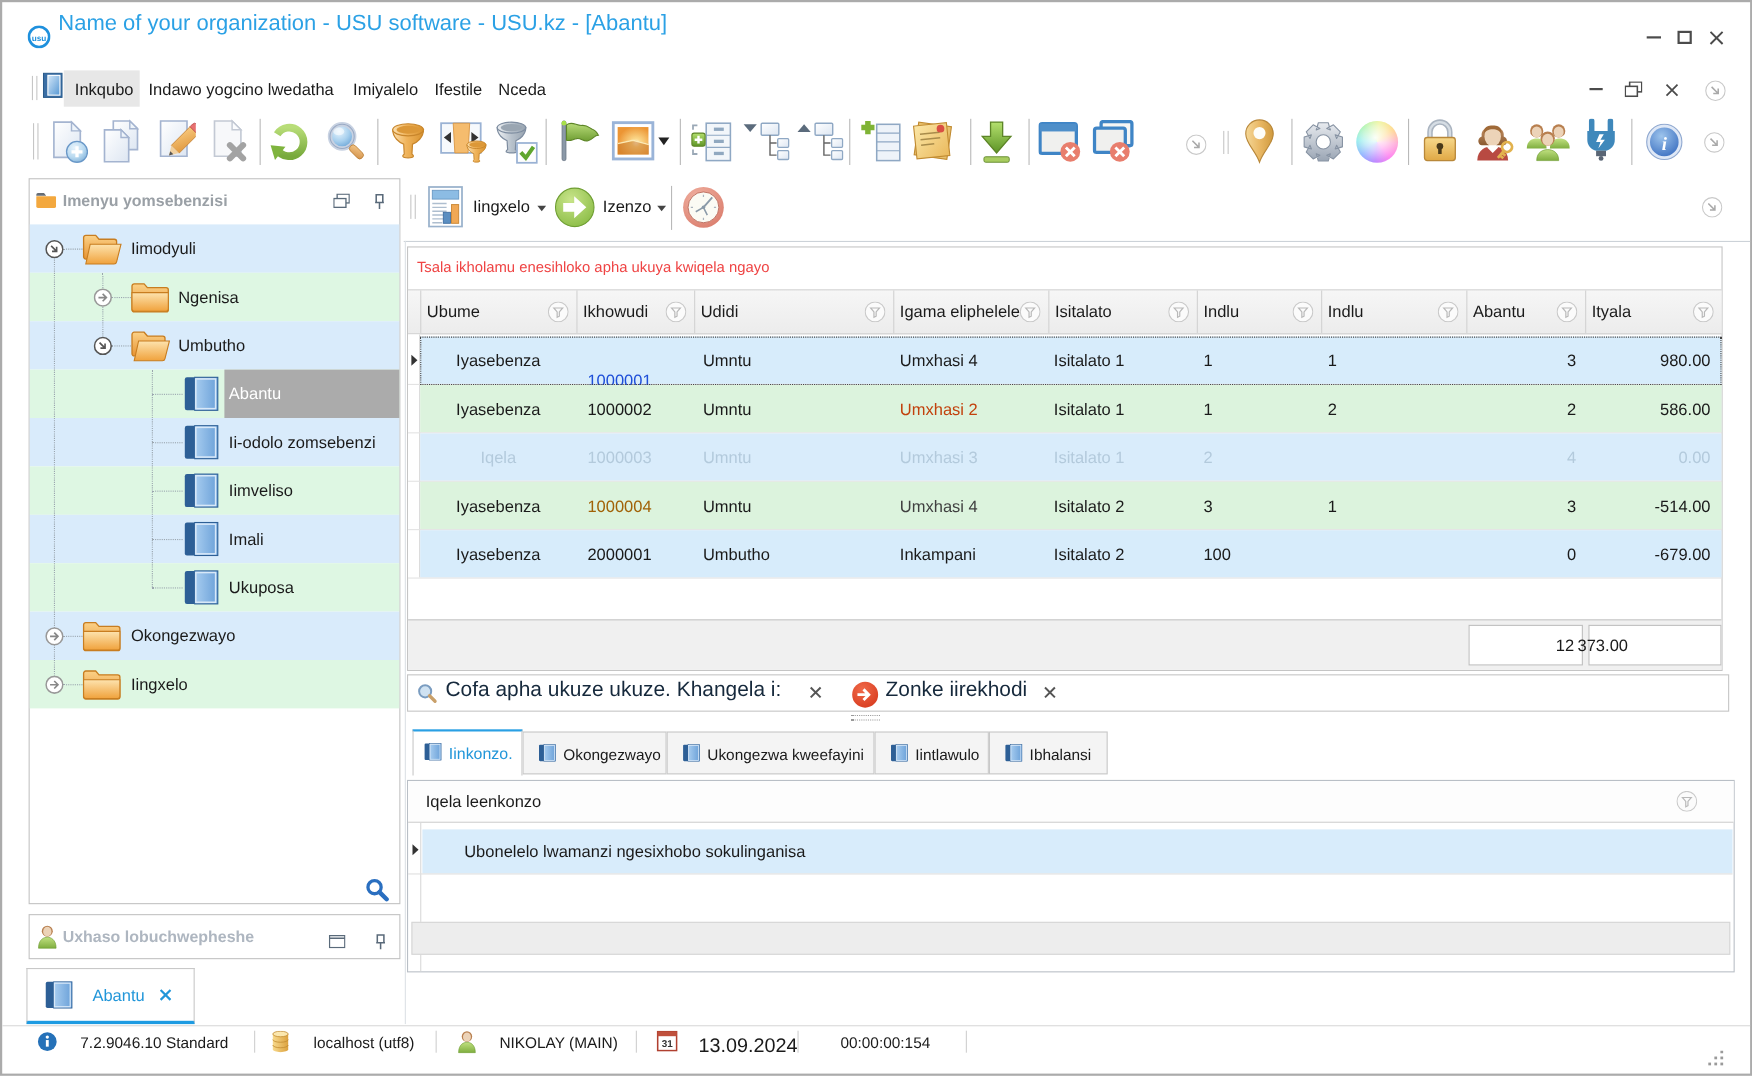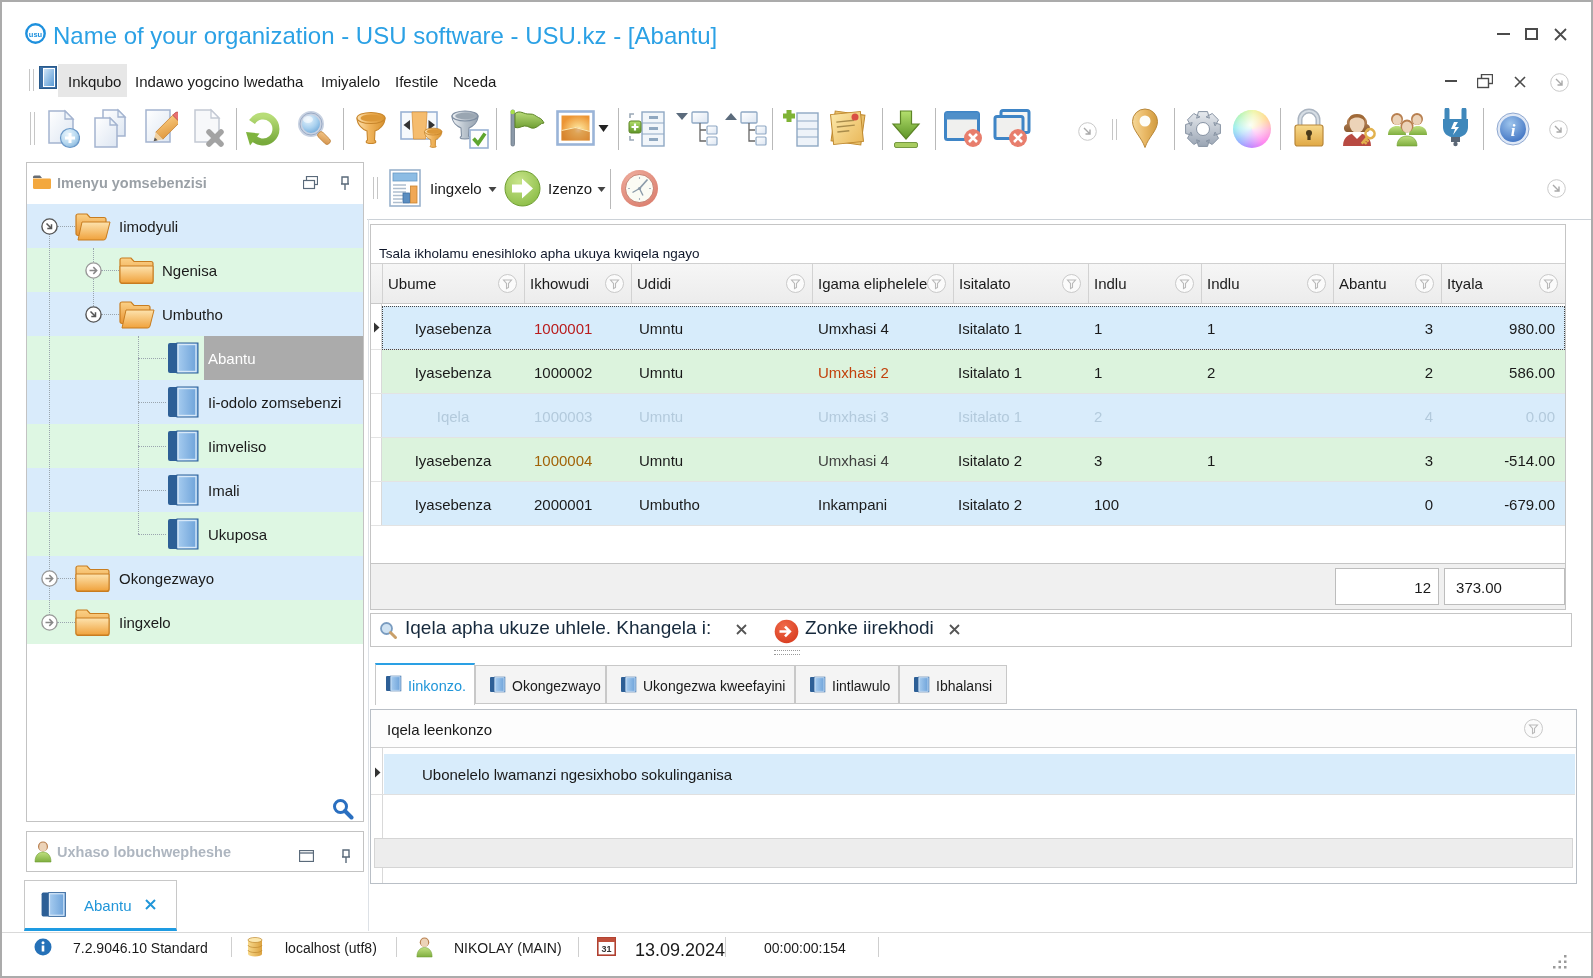--- a/index.html
+++ b/index.html
@@ -10,21 +10,21 @@
 .grip{position:absolute;width:5px;border-left:1px solid #c6c6c6;border-right:1px solid #c6c6c6}
 .circarr{position:absolute;width:19px;height:19px}
 </style>
 </head>
 <body>
 
 <svg class="abs" style="left:23px;top:21px" width="21" height="21" viewBox="0 0 21 21">
  <circle cx="10.5" cy="10.5" r="9.2" fill="#fff" stroke="#1e90dd" stroke-width="2.4"></circle>
  <text x="10.5" y="14" font-size="7.5" font-weight="bold" fill="#1e90dd" text-anchor="middle" font-family="Liberation Sans">usu</text>
 </svg>
-<div class="abs" style="left:51px;top:20px;font-size:24px;color:#2ba1e5">Name of your organization - USU software - USU.kz - [Abantu]</div>
+<div class="abs" style="left:51px;top:8px;font-size:20px;color:#2ba1e5">Name of your organization - USU software - USU.kz - [Abantu]</div>
 <div class="abs" style="left:1495px;top:31px;width:13px;height:2px;background:#4b4b4b"></div>
 <div class="abs" style="left:1523px;top:26px;width:13px;height:12px;border:2px solid #4b4b4b"></div>
 <svg class="abs" style="left:1552px;top:26px" width="13" height="13" viewBox="0 0 13 13">
     <path d="M1 1 L12 12 M12 1 L1 12" stroke="#4b4b4b" stroke-width="1.8"></path>
   </svg>
 
 <div class="grip" style="left:27px;top:67px;height:22px"></div>
 <svg class="abs" style="left:37px;top:64px" width="18" height="23" viewBox="0 0 18 23">
  <rect x="0.5" y="0.5" width="17" height="22" fill="#3a6ea5" stroke="#2a5a8a"></rect>
  <rect x="4" y="2" width="12" height="19" fill="#ffffff"></rect>
@@ -596,21 +596,21 @@
  <circle cx="19.5" cy="19.5" r="1.6" fill="#8a9aa8"></circle>
 </svg>
 <svg class="circarr" style="left:1545px;top:177px" width="19" height="19" viewBox="0 0 19 19">
     <circle cx="9.5" cy="9.5" r="8.8" fill="#fff" stroke="#c9c9c9"></circle>
     <path d="M6 6 l6 6 m0 -4.5 v4.5 h-4.5" fill="none" stroke="#a9a9a9" stroke-width="1.4"></path>
   </svg>
 <div class="abs" style="left:365px;top:217px;width:1226px;height:1px;background:#ccd2d8"></div>
 <div class="abs" style="left:366px;top:217px;width:1px;height:712px;background:#dde1e6"></div>
 
 <div class="abs" style="left:368px;top:222px;width:1196px;height:386px;border:1px solid #c5c5c5;background:#fff"></div>
-<div class="abs" style="left:377px;top:244px;color:#0f172a;font-size:13.5px">Tsala ikholamu enesihloko apha ukuya kwiqela ngayo</div>
+<div class="abs" style="left:377px;top:233px;color:#ef4444;font-size:13.5px">Tsala ikholamu enesihloko apha ukuya kwiqela ngayo</div>
 <div class="abs" style="left:369px;top:261px;width:1194px;height:41px;background:linear-gradient(#f6f6f6,#ececec);border-top:1px solid #d0d0d0;border-bottom:1px solid #c9c9c9"></div>
 
 <svg width="0" height="0" style="position:absolute">
     <defs>
 <g id="filtericon">
         <circle cx="9.5" cy="9.5" r="9" fill="#fbfbfb" stroke="#c9c9c9" stroke-width="1"></circle>
         <path d="M5.5 6 h8 l-3 3.5 v4 l-2 1 v-5 z" fill="none" stroke="#b9b9b9" stroke-width="1.1"></path>
       </g>
 </defs>
   </svg>
@@ -660,21 +660,21 @@
 <div class="abs" style="left:1439px;top:262px;width:1px;height:39px;background:#d2d2d2"></div>
 <div class="abs" style="left:380px;top:262px;width:1px;height:39px;background:#d2d2d2"></div>
 <div class="abs" style="left:369px;top:302px;width:11px;height:221px;background:#fff;border-right:1px solid #d9d9d9"></div>
 <svg class="abs" style="left:371px;top:320px" width="7" height="11" viewBox="0 0 7 11">
     <path d="M1 0.5 l5.5 5 -5.5 5 z" fill="#333"></path>
   </svg>
 
 <div class="abs" style="left:380px;top:304px;width:1183px;height:43px;background:#d7ecfb"></div>
 <div class="abs" style="left:369px;top:347px;width:1194px;height:1px;background:#e3e3e3"></div>
 <div class="abs" style="left:380px;top:318px;width:142px;text-align:center;color:#1a1a1a">Iyasebenza</div>
-<div class="abs" style="left:532px;top:318px;color:#b91c1c">1000001</div>
+<div class="abs" style="left:532px;top:336px;color:#1d4ed8">1000001</div>
 <div class="abs" style="left:637px;top:318px;color:#1a1a1a">Umntu</div>
 <div class="abs" style="left:816px;top:318px;color:#1a1a1a">Umxhasi 4</div>
 <div class="abs" style="left:956px;top:318px;color:#1a1a1a">Isitalato 1</div>
 <div class="abs" style="left:1092px;top:318px;color:#1a1a1a">1</div>
 <div class="abs" style="left:1205px;top:318px;color:#1a1a1a">1</div>
 <div class="abs" style="left:1331px;top:318px;width:100px;text-align:right;color:#1a1a1a">3</div>
 <div class="abs" style="left:1439px;top:318px;width:114px;text-align:right;color:#1a1a1a">980.00</div>
 <div class="abs" style="left:380px;top:348px;width:1183px;height:43px;background:#dcf3dd"></div>
 <div class="abs" style="left:369px;top:391px;width:1194px;height:1px;background:#e3e3e3"></div>
 <div class="abs" style="left:380px;top:362px;width:142px;text-align:center;color:#1a1a1a">Iyasebenza</div>
@@ -716,28 +716,28 @@
 <div class="abs" style="left:956px;top:494px;color:#1a1a1a">Isitalato 2</div>
 <div class="abs" style="left:1092px;top:494px;color:#1a1a1a">100</div>
 <div class="abs" style="left:1331px;top:494px;width:100px;text-align:right;color:#1a1a1a">0</div>
 <div class="abs" style="left:1439px;top:494px;width:114px;text-align:right;color:#1a1a1a">-679.00</div>
 <div class="abs" style="left:380px;top:304px;width:1183px;height:44px;border:1px dotted #444"></div>
 
 <div class="abs" style="left:369px;top:561px;width:1194px;height:46px;background:#f0f0f0;border-top:1px solid #c5c5c5"></div>
 <div class="abs" style="left:1333px;top:566px;width:104px;height:37px;background:#fff;border:1px solid #bdbdbd"></div>
 <div class="abs" style="left:1333px;top:577px;width:96px;text-align:right">12</div>
 <div class="abs" style="left:1442px;top:566px;width:121px;height:37px;background:#fff;border:1px solid #bdbdbd"></div>
-<div class="abs" style="left:1422px;top:577px;width:110px;text-align:center">373.00</div>
+<div class="abs" style="left:1368px;top:577px;width:110px;text-align:right">373.00</div>
 
 <div class="abs" style="left:368px;top:611px;width:1202px;height:34px;border:1px solid #c5c5c5;background:#fff"></div>
 <svg class="abs" style="left:377px;top:619px" width="19" height="19" viewBox="0 0 19 19">
  <circle cx="7.5" cy="7.5" r="5.5" fill="#cfe2f2" stroke="#7a9cc0" stroke-width="1.8"></circle>
  <path d="M11.5 11.5 l5 5" stroke="#c9a06a" stroke-width="3" stroke-linecap="round"></path>
 </svg>
-<div class="abs" style="left:403px;top:615px;font-size:19px;color:#16293c">Iqela apha ukuze uhlele. Khangela i:</div>
+<div class="abs" style="left:403px;top:615px;font-size:19px;color:#16293c">Cofa apha ukuze ukuze. Khangela i:</div>
 <svg class="abs" style="left:733px;top:621px" width="13" height="13" viewBox="0 0 13 13">
     <path d="M2 2 l9 9 m0 -9 l-9 9" stroke="#555" stroke-width="1.8"></path>
   </svg>
 <svg class="abs" style="left:772px;top:617px" width="25" height="25" viewBox="0 0 25 25">
  <defs>
       <radialGradient id="redg" cx="0.4" cy="0.3" r="0.9">
         <stop offset="0" stop-color="#f06a4a"></stop>
         <stop offset="1" stop-color="#d43418"></stop>
       </radialGradient>
     </defs>

